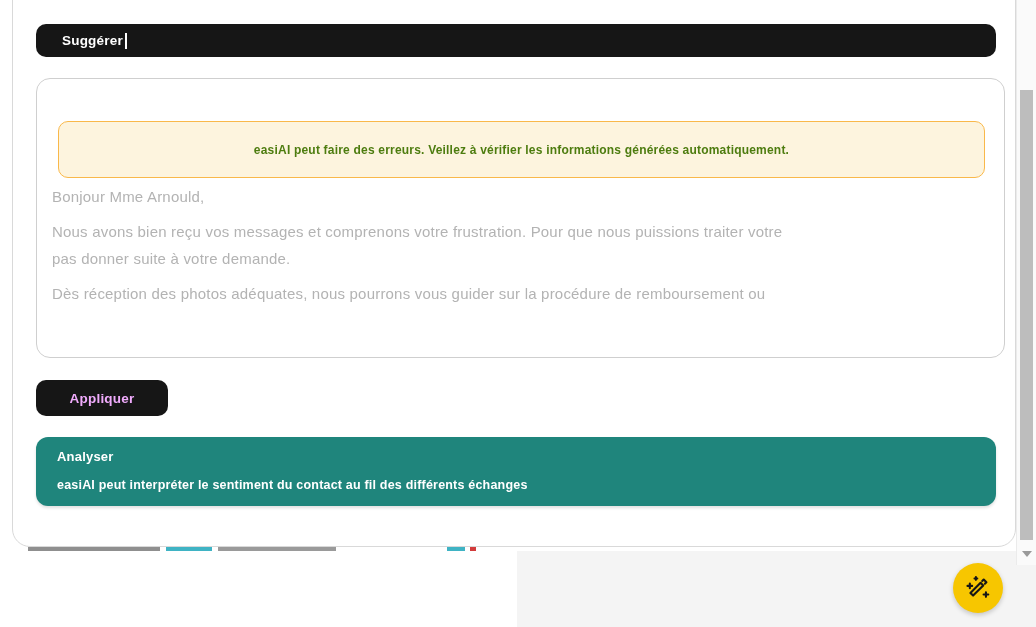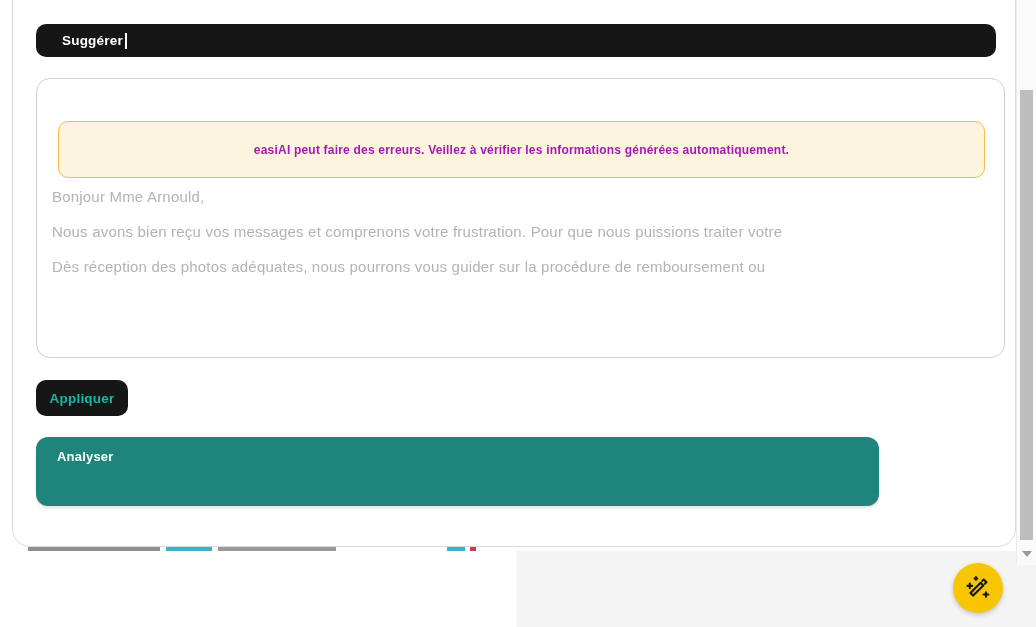--- a/index.html
+++ b/index.html
@@ -17,33 +17,33 @@
   .suggest-bar .label { color:#ffffff; font-weight:bold; font-size:13.5px; letter-spacing:.2px; }
   .caret { display:inline-block; width:2px; height:16px; background:#ffffff; margin-left:2px; }
 
   
   .editor-box { position:absolute; left:36px; top:78px; width:969px; height:280px;
                 background:#ffffff; border:1px solid #cfcfcf; border-radius:14px;
                 overflow:hidden; cursor:text; }
   .warning-box { position:absolute; left:21px; top:42px; width:927px; height:57px;
                  background:#fdf4de; border:1px solid #f9b84a; border-radius:10px;
                  display:flex; align-items:center; justify-content:center; }
-  .warning-box .wtext { color:#a21caf; font-weight:bold; font-size:12px; letter-spacing:.2px; text-align:center; }
+  .warning-box .wtext { color:#4d7c0f; font-weight:bold; font-size:12px; letter-spacing:.2px; text-align:center; }
   .editor-text { position:absolute; left:15px; top:104px; right:21px;
                  color:#b3b3b3; font-size:15px; line-height:27px; letter-spacing:.2px; }
   .editor-text .para { margin-bottom:8px; }
 
   
-  .apply-btn { position:absolute; left:36px; top:380px; width:92px; height:36px;
-               background:#161616; border:none; border-radius:10px; color:#14b8a6;
+  .apply-btn { position:absolute; left:36px; top:380px; width:132px; height:36px;
+               background:#161616; border:none; border-radius:10px; color:#f0abfc;
                font-weight:bold; font-size:13.5px; letter-spacing:.2px; cursor:pointer;
                font-family:"Liberation Sans", sans-serif; }
 
   
-  .analyze-banner { position:absolute; left:36px; top:437px; width:843px; height:69px;
+  .analyze-banner { position:absolute; left:36px; top:437px; width:960px; height:69px;
                     background:#1f857c; border-radius:12px; padding:12px 21px;
                     box-shadow:0 2px 3px rgba(0,0,0,0.12); cursor:pointer; }
   .analyze-banner .title { color:#ffffff; font-weight:bold; font-size:13px; letter-spacing:.2px; }
   .analyze-banner .subtitle { color:#ffffff; font-weight:bold; font-size:12.5px;
                               letter-spacing:.2px; margin-top:14px; }
 
   
   .clipped-row { position:absolute; left:0; top:547px; width:517px; height:4px; overflow:hidden; }
   .frag { position:absolute; top:0; height:4px; }
 
@@ -76,31 +76,33 @@
 <div class="editor-box">
   <div class="warning-box">
     <span class="wtext">easiAI peut faire des erreurs. Veillez à vérifier les informations générées automatiquement.</span>
   </div>
   <div class="editor-text" id="editor-text">
       <div class="para">
         <div>Bonjour Mme Arnould,</div>
       </div>
       <div class="para">
         <div>Nous avons bien reçu vos messages et comprenons votre frustration. Pour que nous puissions traiter votre</div>
+        <div>pas donner suite à votre demande.</div>
       </div>
       <div class="para">
         <div>Dès réception des photos adéquates, nous pourrons vous guider sur la procédure de remboursement ou</div>
       </div>
     </div>
 </div>
 
 <button class="apply-btn">Appliquer</button>
 
 <div class="analyze-banner">
   <div class="title">Analyser</div>
+  <div class="subtitle">easiAI peut interpréter le sentiment du contact au fil des différents échanges</div>
 </div>
 
 <div class="clipped-row">
   <span class="frag" style="left:28px;  width:132px; background:#8f8f8f;"></span>
   <span class="frag" style="left:166px; width:46px;  background:#3fb3c4;"></span>
   <span class="frag" style="left:218px; width:118px; background:#9a9a9a;"></span>
   <span class="frag" style="left:447px; width:18px;  background:#3fb3c4;"></span>
   <span class="frag" style="left:470px; width:6px;   background:#d23b3b;"></span>
 </div>
 

